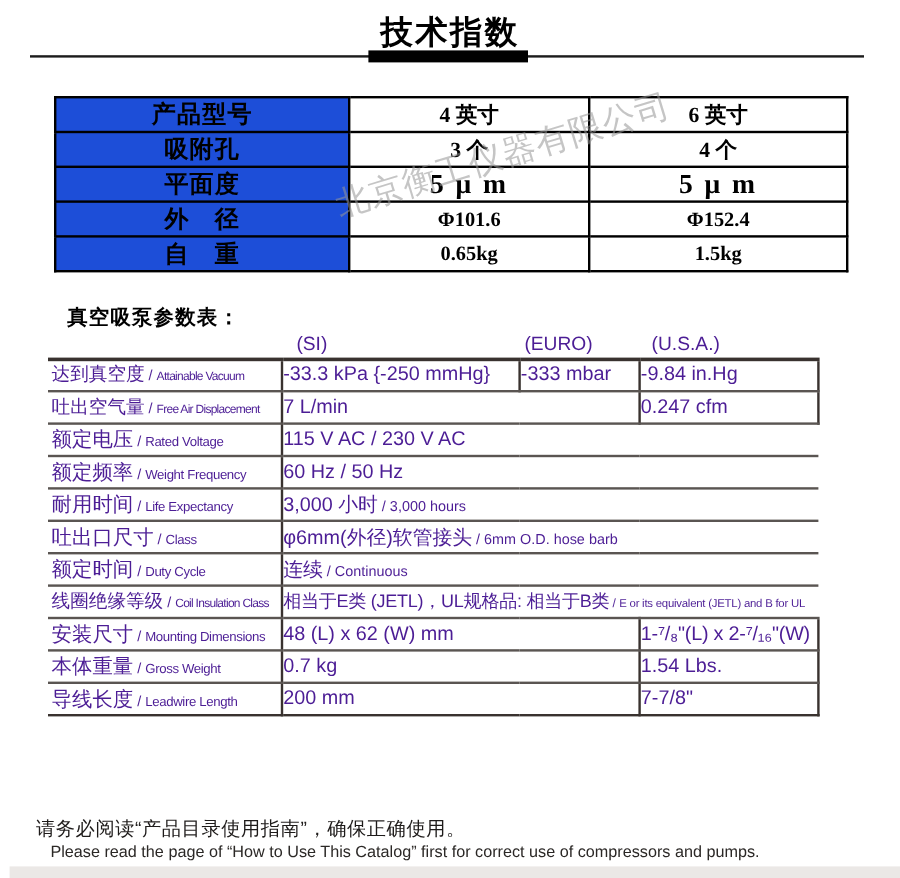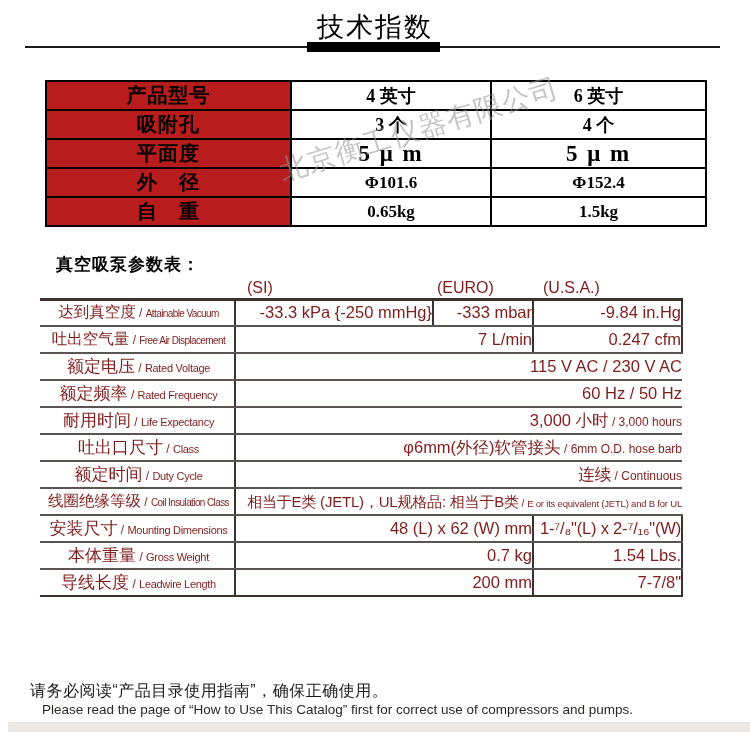--- a/index.html
+++ b/index.html
@@ -6,37 +6,37 @@
   body {
     width:750px; height:732px; position:relative;
     background:#ffffff; color:#2b2826;
     font-family:"Liberation Sans", sans-serif;
     overflow:hidden;
   }
 
   
   .page-title {
     position:absolute; top:9px; left:0; width:750px;
-    text-align:center; font-size:27px; font-weight:normal; color:#000;
+    text-align:center; font-size:27px; font-weight:bold; color:#000;
     letter-spacing:2px;
   }
   .rule-line { position:absolute; top:46px; left:25px; width:695px; height:2px; background:#1c1c1c; }
   .rule-bar  { position:absolute; top:42px; left:307px; width:133px; height:10px; background:#000; }
 
   
   table.spec {
     position:absolute; top:80px; left:45px; width:660px;
     border-collapse:collapse; table-layout:fixed;
   }
   table.spec td {
     border:2px solid #000; height:27px; text-align:center;
     vertical-align:middle; color:#000;
   }
   table.spec td.lbl {
-    background:#b91c1c; font-weight:bold; font-size:20px; letter-spacing:1px;
+    background:#1d4ed8; font-weight:bold; font-size:20px; letter-spacing:1px;
   }
   table.spec td.val {
     font-family:"Liberation Serif", serif; font-weight:bold; font-size:17px;
   }
   table.spec tr.model td.val { font-size:18px; }
   table.spec tr.big td.val {
     font-family:Liberation Serif, serif; font-size:23px; letter-spacing:2px;margin-left:12px;
   }
 
   
@@ -47,47 +47,47 @@
     pointer-events:none;
   }
 
   
   .pump-heading {
     position:absolute; left:56px; top:253px;
     font-size:17px; font-weight:bold; color:#000; letter-spacing:1px;
   }
   table.pump {
     position:absolute; top:277px; left:40px; width:642px;
-    border-collapse:collapse; table-layout:fixed; color:#7f1d1d;
+    border-collapse:collapse; table-layout:fixed; color:#4c1d95;
   }
   table.pump tr.head td {
     height:22px; font-size:16px; text-align:left; vertical-align:bottom;
     border-bottom:3px solid #39322f; padding-bottom:1px;
   }
   table.pump tr.head td.h-si   { padding-left:12px; }
   table.pump tr.head td.h-euro { padding-left:4px; }
   table.pump tr.head td.h-usa  { padding-left:10px; }
 
   table.pump tbody td {
     height:27px; vertical-align:middle;
     border-bottom:2px solid #5a5552;
   }
   table.pump tr:last-child td { border-bottom:2px solid #39322f; }
 
   table.pump td.lbl {
-    border-right:2px solid #39322f; text-align:center; padding-left:3px;
+    border-right:2px solid #39322f; text-align:left; padding-left:3px;
     white-space:nowrap; overflow:hidden;
   }
   .lcn  { font-size:17px; }
   .lsep { font-size:12px; }
   .len  { font-size:11px; letter-spacing:-0.3px; }
   tr.tight .lcn { font-size:15.5px; }
   tr.tight .len { font-size:10px; letter-spacing:-0.6px; }
 
-  table.pump td.v { text-align:right; font-size:16.5px; white-space:nowrap; }
+  table.pump td.v { text-align:left; font-size:16.5px; white-space:nowrap; }
   table.pump td.vr   { border-right:2px solid #39322f; }
   table.pump td.edge { border-right:2px solid #39322f; }
   .vmain { font-size:16.5px; }
   .vsep  { font-size:12px; }
   .vsub  { font-size:12px; }
   td.vtight .vmain { font-size:15px; letter-spacing:-0.2px; }
   td.vtight .vsep  { font-size:10px; }
   td.vtight .vsub  { font-size:9.5px; letter-spacing:-0.2px; }
   td.usa-frac { font-size:14.5px; letter-spacing:-0.2px; }
 
@@ -179,21 +179,21 @@
       <td class="v edge">0.247 cfm</td>
     </tr>
 
     <tr>
       <td class="lbl"><span class="lcn">额定电压</span><span class="lsep"> / </span><span class="len">Rated Voltage</span></td>
       <td class="v" colspan="3">115 V AC / 230 V AC</td>
     </tr>
 
 
     <tr>
-      <td class="lbl"><span class="lcn">额定频率</span><span class="lsep"> / </span><span class="len">Rated Frequency</span></td>
+      <td class="lbl"><span class="lcn">额定频率</span><span class="lsep"> / </span><span class="len">Weight Frequency</span></td>
       <td class="v" colspan="3">60 Hz / 50 Hz</td>
     </tr>
 
     <tr>
       <td class="lbl"><span class="lcn">耐用时间</span><span class="lsep"> / </span><span class="len">Life Expectancy</span></td>
       <td class="v" colspan="3"><span class="vmain">3,000 小时</span><span class="vsep"> / </span><span class="vsub">3,000 hours</span></td>
     </tr>
 
 
     <tr>

